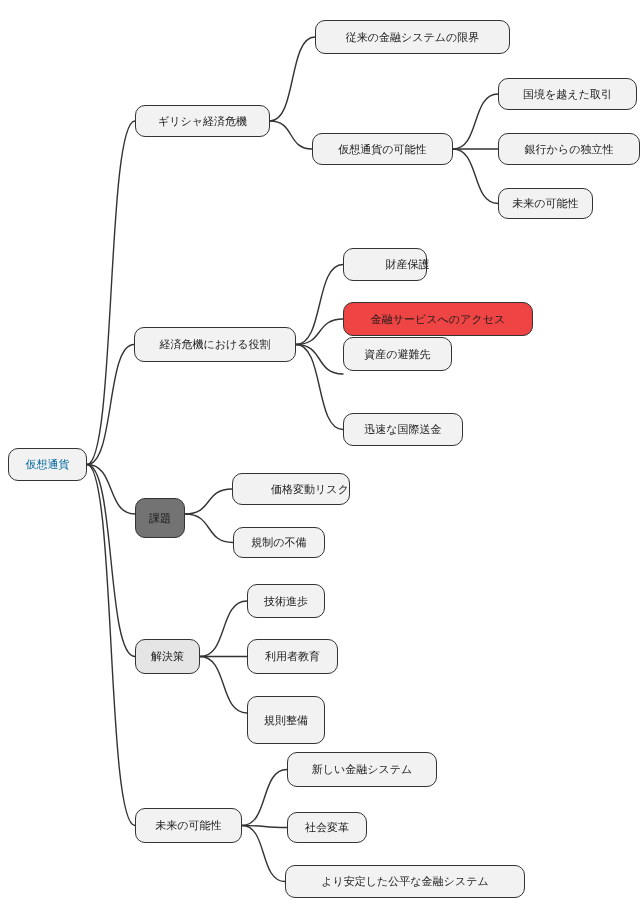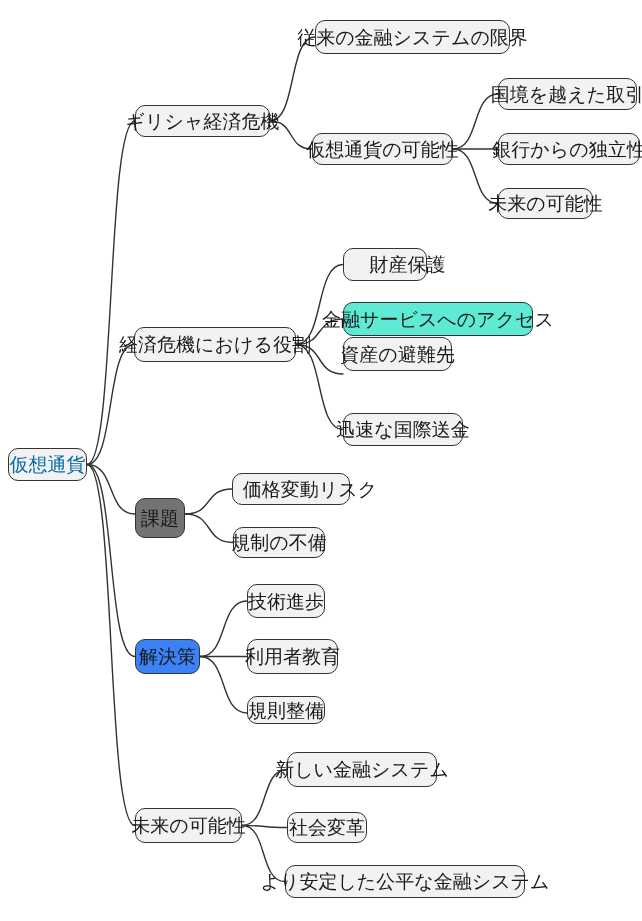--- a/index.html
+++ b/index.html
@@ -31,21 +31,21 @@
   .node {
     position: absolute;
     box-sizing: border-box;
     display: flex;
     align-items: center;
     justify-content: center;
     background: #f2f2f2;
     border: 1.5px solid #333333;
     border-radius: 10px;
     color: #1a1a1a;
-    font-size: 19px;
+    font-size: 11px;
     line-height: 1;
     white-space: nowrap;
   }
 </style>
 </head>
 <body>
 
 <div id="canvas">
   <svg id="edges" width="642" height="921" viewBox="0 0 642 921" xmlns="http://www.w3.org/2000/svg">
       <path d="M 87 464.5 C 115.8 464.5, 106.2 121, 135 121" stroke="#333333"></path>
@@ -74,28 +74,28 @@
   <div id="nodes">
       <div class="node" style="left: 8px; top: 448px; width: 79px; height: 33px; background: rgb(242, 242, 242); border-color: rgb(51, 51, 51); color: #0369a1;">仮想通貨</div>
       <div class="node" style="left: 135px; top: 105px; width: 135px; height: 32px; background: rgb(242, 242, 242); border-color: rgb(51, 51, 51); color: rgb(26, 26, 26);">ギリシャ経済危機</div>
       <div class="node" style="left: 315px; top: 20px; width: 195px; height: 34px; background: rgb(242, 242, 242); border-color: rgb(51, 51, 51); color: rgb(26, 26, 26);">従来の金融システムの限界</div>
       <div class="node" style="left: 312px; top: 133px; width: 141px; height: 32px; background: rgb(242, 242, 242); border-color: rgb(51, 51, 51); color: rgb(26, 26, 26);">仮想通貨の可能性</div>
       <div class="node" style="left: 498px; top: 78px; width: 139px; height: 32px; background: rgb(242, 242, 242); border-color: rgb(51, 51, 51); color: rgb(26, 26, 26);">国境を越えた取引</div>
       <div class="node" style="left: 498px; top: 133px; width: 142px; height: 32px; background: rgb(242, 242, 242); border-color: rgb(51, 51, 51); color: rgb(26, 26, 26);">銀行からの独立性</div>
       <div class="node" style="left: 498px; top: 188px; width: 95px; height: 31px; background: rgb(242, 242, 242); border-color: rgb(51, 51, 51); color: rgb(26, 26, 26);">未来の可能性</div>
       <div class="node" style="left: 134px; top: 327px; width: 162px; height: 35px; background: rgb(242, 242, 242); border-color: rgb(51, 51, 51); color: rgb(26, 26, 26);">経済危機における役割</div>
       <div class="node" style="left: 343px; top: 248px; width: 84px; height: 33px; background: rgb(242, 242, 242); border-color: rgb(51, 51, 51); color: rgb(26, 26, 26); padding-left: 45px;">財産保護</div>
-      <div class="node" style="left: 343px; top: 302px; width: 190px; height: 34px; background: #5eead4; border-color: rgb(51, 51, 51); color: rgb(26, 26, 26);">金融サービスへのアクセス</div>
+      <div class="node" style="left: 343px; top: 302px; width: 190px; height: 34px; background: #ef4444; border-color: rgb(51, 51, 51); color: rgb(26, 26, 26);">金融サービスへのアクセス</div>
       <div class="node" style="left: 343px; top: 337px; width: 109px; height: 34px; background: rgb(242, 242, 242); border-color: rgb(51, 51, 51); color: rgb(26, 26, 26);">資産の避難先</div>
       <div class="node" style="left: 343px; top: 413px; width: 120px; height: 33px; background: rgb(242, 242, 242); border-color: rgb(51, 51, 51); color: rgb(26, 26, 26);">迅速な国際送金</div>
       <div class="node" style="left: 135px; top: 498px; width: 50px; height: 40px; background: #737373; border-color: rgb(51, 51, 51); color: rgb(26, 26, 26);">課題</div>
       <div class="node" style="left: 232px; top: 473px; width: 118px; height: 32px; background: rgb(242, 242, 242); border-color: rgb(51, 51, 51); color: rgb(26, 26, 26); padding-left: 38px;">価格変動リスク</div>
       <div class="node" style="left: 233px; top: 527px; width: 92px; height: 31px; background: rgb(242, 242, 242); border-color: rgb(51, 51, 51); color: rgb(26, 26, 26);">規制の不備</div>
-      <div class="node" style="left: 135px; top: 639px; width: 65px; height: 35px; background: #3b82f6; border-color: rgb(51, 51, 51); color: rgb(26, 26, 26);">解決策</div>
+      <div class="node" style="left: 135px; top: 639px; width: 65px; height: 35px; background: #e5e5e5; border-color: rgb(51, 51, 51); color: rgb(26, 26, 26);">解決策</div>
       <div class="node" style="left: 247px; top: 584px; width: 78px; height: 34px; background: rgb(242, 242, 242); border-color: rgb(51, 51, 51); color: rgb(26, 26, 26);">技術進歩</div>
       <div class="node" style="left: 247px; top: 639px; width: 91px; height: 35px; background: rgb(242, 242, 242); border-color: rgb(51, 51, 51); color: rgb(26, 26, 26);">利用者教育</div>
-      <div class="node" style="left: 247px; top: 696px; width: 78px; height: 28px; background: rgb(242, 242, 242); border-color: rgb(51, 51, 51); color: rgb(26, 26, 26);">規則整備</div>
+      <div class="node" style="left: 247px; top: 696px; width: 78px; height: 48px; background: rgb(242, 242, 242); border-color: rgb(51, 51, 51); color: rgb(26, 26, 26);">規則整備</div>
       <div class="node" style="left: 135px; top: 808px; width: 107px; height: 35px; background: rgb(242, 242, 242); border-color: rgb(51, 51, 51); color: rgb(26, 26, 26);">未来の可能性</div>
       <div class="node" style="left: 287px; top: 752px; width: 150px; height: 35px; background: rgb(242, 242, 242); border-color: rgb(51, 51, 51); color: rgb(26, 26, 26);">新しい金融システム</div>
       <div class="node" style="left: 287px; top: 812px; width: 80px; height: 31px; background: rgb(242, 242, 242); border-color: rgb(51, 51, 51); color: rgb(26, 26, 26);">社会変革</div>
       <div class="node" style="left: 285px; top: 865px; width: 240px; height: 33px; background: rgb(242, 242, 242); border-color: rgb(51, 51, 51); color: rgb(26, 26, 26);">より安定した公平な金融システム</div>
     </div>
 </div>
 
 </body></html>

